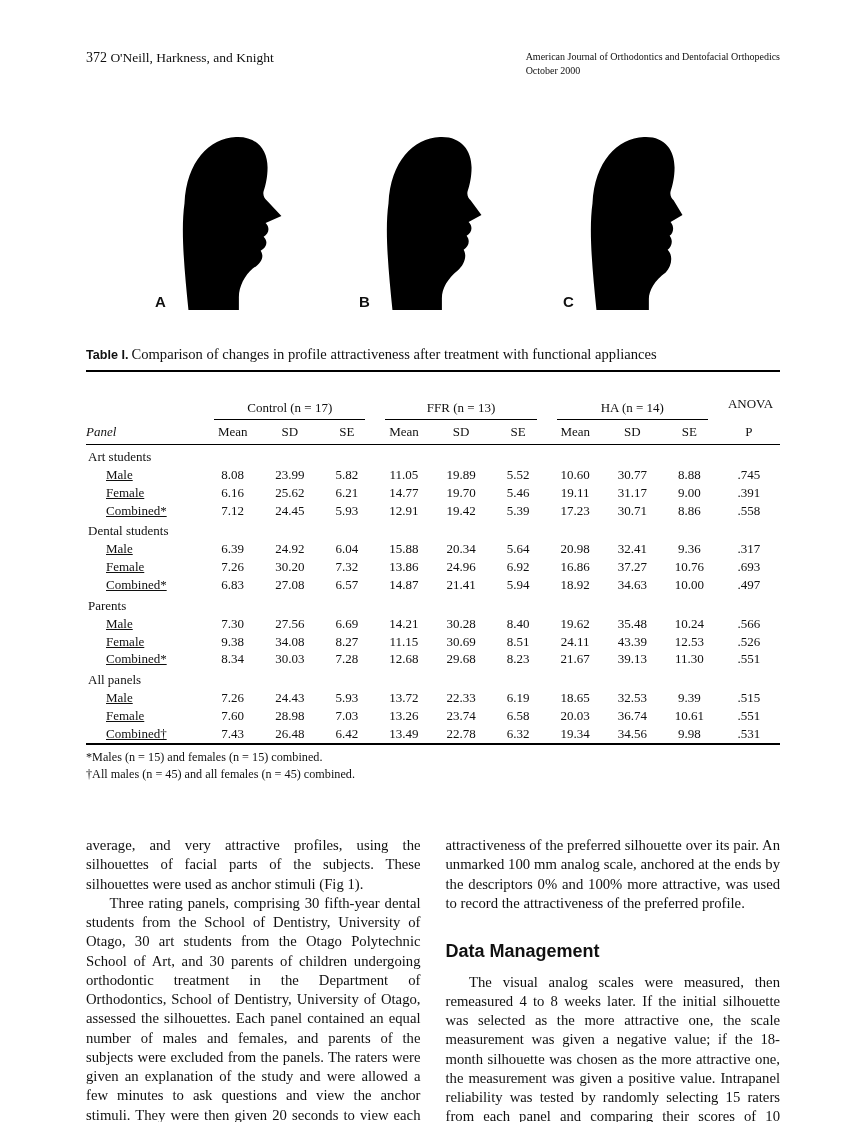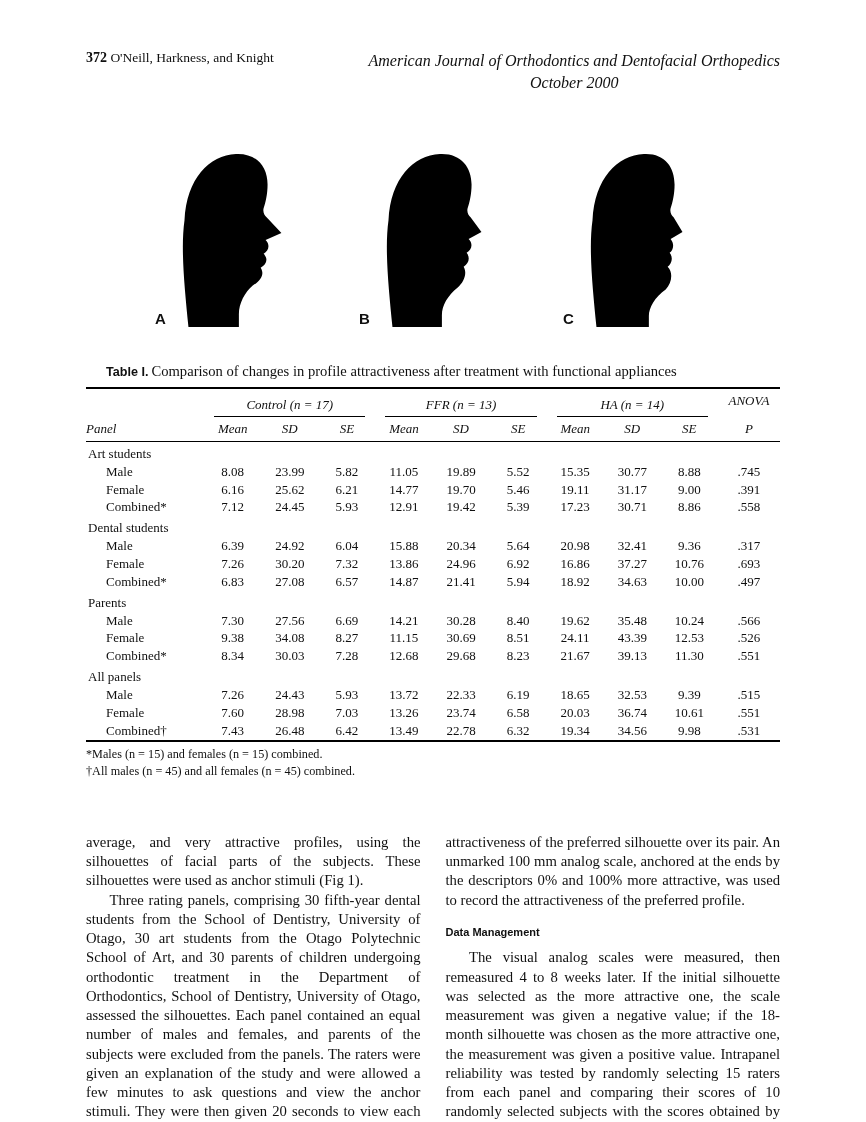--- a/index.html
+++ b/index.html
@@ -5,49 +5,49 @@
   * { margin: 0; padding: 0; box-sizing: border-box; }
   html, body { background: #ffffff; }
   .page {
     width: 866px; height: 1122px; margin: 0 auto; background: #fff;
     color: #101010; font-family: "Liberation Serif", "DejaVu Serif", serif;
     position: relative; padding: 50px 86px 0 86px; overflow: hidden;
   }
   
   .pg-header { display: flex; justify-content: space-between; align-items: flex-start; font-size: 13.5px; }
   .pg-left { white-space: nowrap; }
-  .pg-num { font-weight: bold; font-size: 14px; text-align: right; }
+  .pg-num { font-weight: normal; font-size: 14px; text-align: right; }
   .pg-authors { }
-  .pg-right { text-align: center; font-style: italic; line-height: 1.4; font-size: 16px; }
+  .pg-right { text-align: left; line-height: 1.4; font-size: 10px; }
   
   .figures { margin-top: 54px; display: flex; justify-content: center; gap: 52px; }
   .fig { position: relative; width: 152px; height: 178px; }
   .fig svg { width: 100%; height: 100%; display: block; }
   .fig-label { position: absolute; left: 2px; bottom: 0; font-family: "Liberation Sans", sans-serif; font-weight: bold; font-size: 15px; }
   .caption { margin-top: 16px; text-align: center; font-family: "Liberation Sans", sans-serif; font-size: 13.5px; }
   
   .table-section { margin-top: 36px; }
   .table-title { font-size: 14.6px; margin-bottom: 7px; }
-  .table-title .tlabel { font-family: "Liberation Sans", sans-serif; font-weight: bold; font-size: 12.6px; margin-right: 3px; margin-left: 20px; }
+  .table-title .tlabel { font-family: "Liberation Sans", sans-serif; font-weight: bold; font-size: 12.6px; margin-right: 3px; }
   table { width: 100%; border-collapse: collapse; border-top: 2px solid #000; border-bottom: 2px solid #000; font-size: 13px; table-layout: fixed; }
   th, td { font-weight: normal; padding: 1px 2px; }
-  thead th { font-style: italic; text-align: center; vertical-align: bottom; }
+  thead th { text-align: center; vertical-align: bottom; }
   .group-label { border-bottom: 1px solid #000; padding: 3px 0 3px; margin: 0 8px; }
-  .group-label.no-rule { border-bottom: none; padding-bottom: 8px; }
+  .group-label.no-rule { border-bottom: none; padding-bottom: 8px; margin-top: 20px; }
   tr.subhead th { border-bottom: 1px solid #000; padding: 3px 0 4px; }
   tr.subhead th.left { text-align: left; font-style: italic; }
   td.num { text-align: center; line-height: 1.22; }
   td.group-name { padding-top: 4px; line-height: 1.22; margin-top: 24px; }
-  td.row-label { padding-left: 20px; line-height: 1.22; }
+  td.row-label { padding-left: 20px; line-height: 1.22; text-decoration: underline; }
   .footnotes { font-size: 12.2px; margin-top: 4px; line-height: 1.45; }
   
   .columns { margin-top: 52px; display: flex; gap: 25px; }
   .col { flex: 1; font-size: 14.7px; line-height: 1.31; text-align: justify; }
   .col p.indent { text-indent: 1.6em; }
-  .sec-head { font-family: "Liberation Sans", sans-serif; font-weight: bold; font-size: 11px; margin: 15px 0 9px; text-align: left; }
+  .sec-head { font-family: "Liberation Sans", sans-serif; font-weight: bold; font-size: 18px; margin: 27px 0 9px; text-align: left; }
 </style>
 </head>
 <body>
 
 <div class="page">
 
   <div class="pg-header">
     <div class="pg-left">
       <span class="pg-num">372</span>
       <span class="pg-authors">O'Neill, Harkness, and Knight</span>
@@ -133,21 +133,21 @@
             <td class="group-name" colspan="11">Art students</td>
           </tr>
           <tr>
             <td class="row-label">Male</td>
             <td class="num">8.08</td>
             <td class="num">23.99</td>
             <td class="num">5.82</td>
             <td class="num">11.05</td>
             <td class="num">19.89</td>
             <td class="num">5.52</td>
-            <td class="num">15.35</td>
+            <td class="num">10.60</td>
             <td class="num">30.77</td>
             <td class="num">8.88</td>
             <td class="num">.745</td>
           </tr>
           <tr>
             <td class="row-label">Female</td>
             <td class="num">6.16</td>
             <td class="num">25.62</td>
             <td class="num">6.21</td>
             <td class="num">14.77</td>

